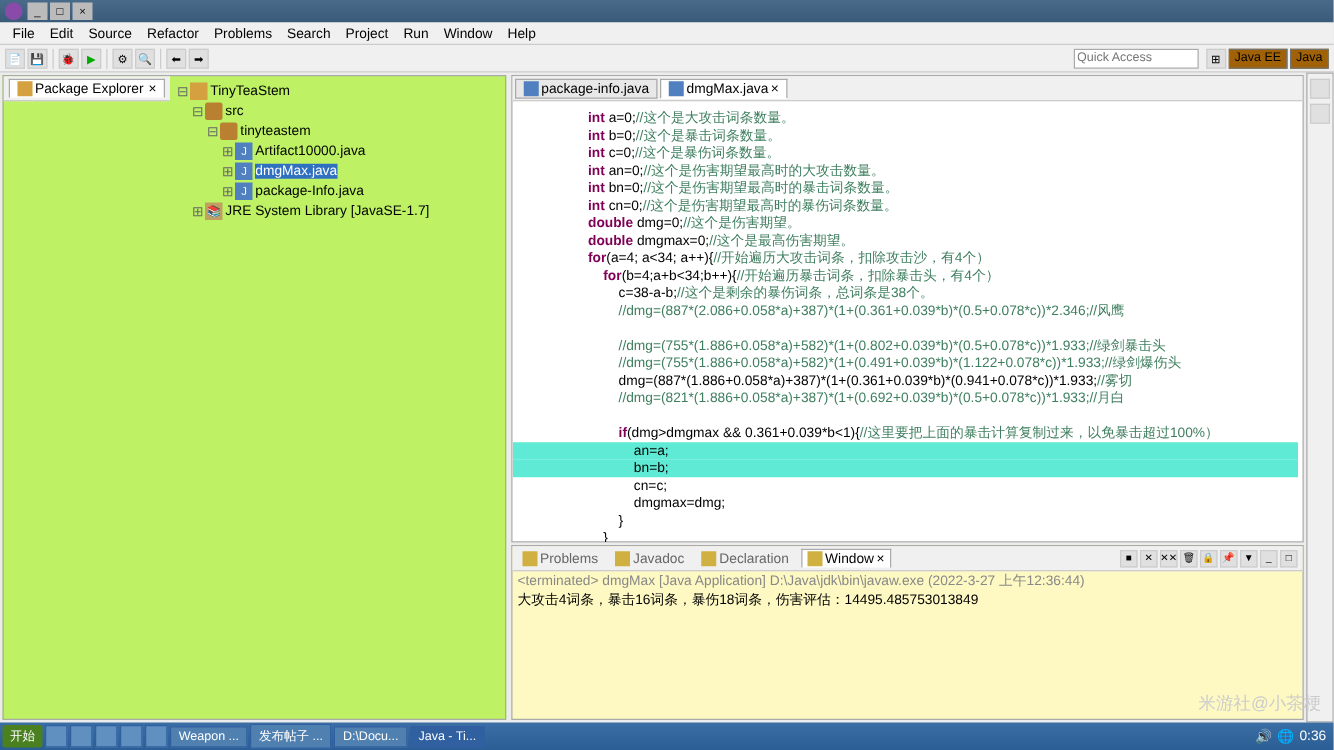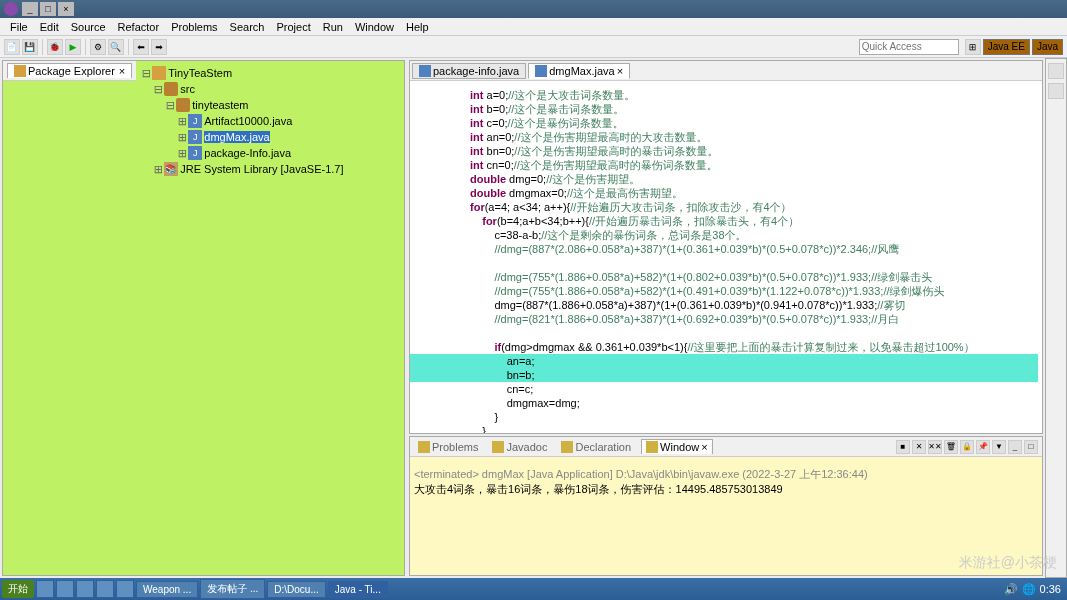--- a/index.html
+++ b/index.html
@@ -45,21 +45,21 @@
 .code .kw { color: #7f0055; font-weight: bold; }
 .code .cm { color: #3f7f5f; }
 .code .hl { background: #5eead4; display: block; margin-left: -60px; padding-left: 60px; }
 .bottom { height: 140px; background: #fef9c3; border: 1px solid #aaa; display: flex; flex-direction: column; }
 .btabs { height: 20px; background: #f0f0f0; border-bottom: 1px solid #ccc; display: flex; align-items: center; padding: 0 4px; gap: 6px; }
 .btab { padding: 1px 4px; display: flex; align-items: center; gap: 2px; cursor: pointer; color: #666; }
 .btab.active { background: #fff; border: 1px solid #aaa; border-bottom: none; color: #000; }
 .btab .bicon { width: 12px; height: 12px; background: #d0b040; }
 .btoolbar { margin-left: auto; display: flex; gap: 2px; }
 .btoolbar .bbtn { width: 14px; height: 14px; background: #e0e0e0; border: 1px solid #ccc; cursor: pointer; font-size: 8px; display: flex; align-items: center; justify-content: center; }
-.console { padding: 10px 4px; font-family: Consolas, monospace; font-size: 11px; flex: 1; overflow: auto; }
+.console { padding: 0 4px; font-family: Consolas, monospace; font-size: 11px; flex: 1; overflow: auto; }
 .console .term { color: #888; }
 .rightpanel { width: 22px; background: #f0f0f0; border: 1px solid #aaa; display: flex; flex-direction: column; align-items: center; padding-top: 4px; gap: 4px; }
 .rightpanel .rpbtn { width: 16px; height: 16px; background: #e0e0e0; border: 1px solid #ccc; cursor: pointer; }
 .taskbar { position: absolute; bottom: 0; left: 0; right: 0; height: 22px; background: linear-gradient(#3a6ea5, #2a5e95); display: flex; align-items: center; padding: 0 2px; gap: 2px; }
 .taskbar .start { background: #4a8020; color: #fff; padding: 2px 6px; border-radius: 2px; cursor: pointer; font-size: 10px; }
 .taskbar .tbicon { width: 18px; height: 18px; background: #6090c0; border: 1px solid #3060a0; cursor: pointer; }
 .taskbar .tbitem { background: #5080b0; color: #fff; padding: 2px 6px; border: 1px solid #3060a0; cursor: pointer; font-size: 10px; max-width: 90px; overflow: hidden; white-space: nowrap; }
 .taskbar .tray { margin-left: auto; color: #fff; display: flex; align-items: center; gap: 4px; padding-right: 4px; font-size: 10px; }
 .watermark { position: absolute; bottom: 28px; right: 10px; color: #ccc; font-size: 14px; }
 </style>

